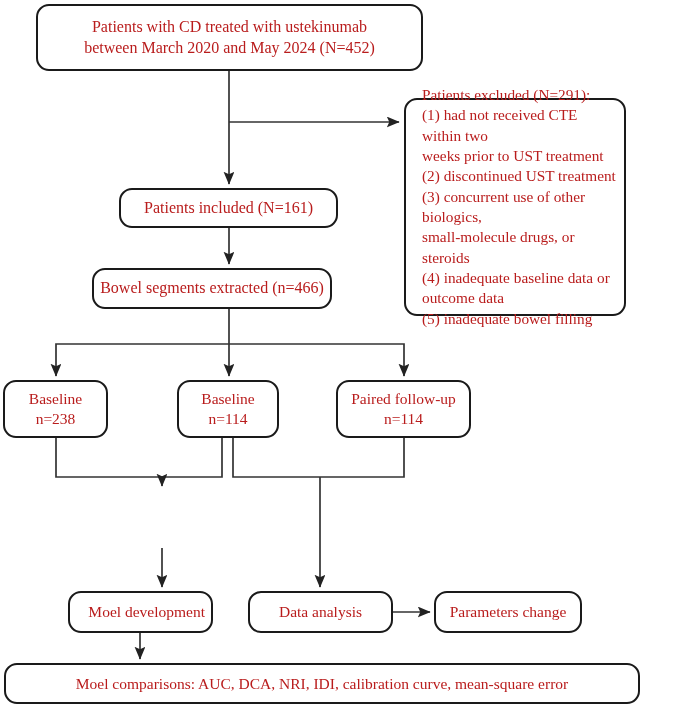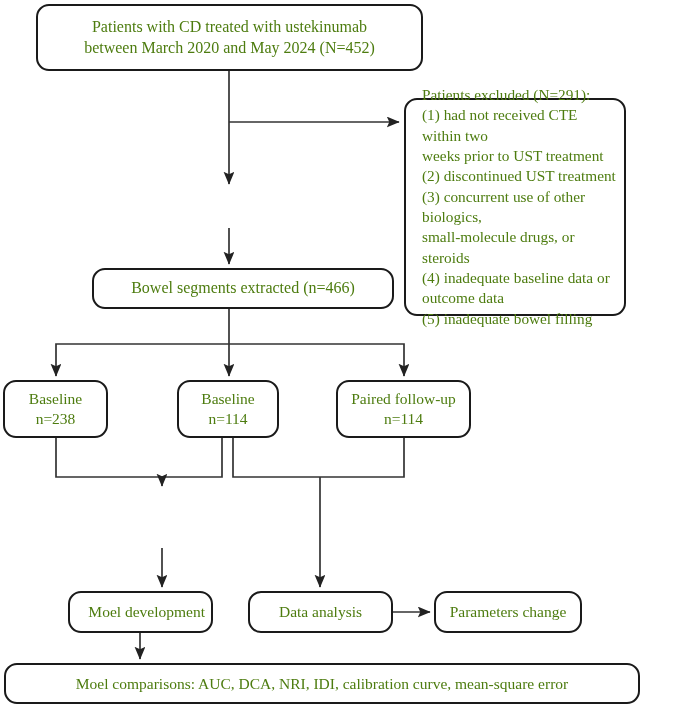--- a/index.html
+++ b/index.html
@@ -17,31 +17,31 @@
     box-sizing:border-box;
     border:2px solid #1a1a1a;
     border-radius:13px;
     background:#ffffff;
     display:flex;
     align-items:center;
     justify-content:center;
     text-align:center;
     line-height:1.28;
     font-size:15.5px;
-    color:#4d7c0f;
+    color:#b91c1c;
     padding:2px 6px;
   }
   .node .txt{white-space:pre-line;display:block;width:100%;}
   .node.left-align{justify-content:flex-start;text-align:left;padding-left:16px;}
   .node.left-align .txt{text-align:left;}
   
   #n-top{left:36px;top:4px;width:387px;height:67px;font-size:16px;}
   #n-excluded{left:404px;top:98px;width:222px;height:218px;font-size:15.3px;line-height:1.33;}
   #n-included{left:119px;top:188px;width:219px;height:40px;font-size:16px;}
-  #n-segments{left:92px;top:268px;width:302px;height:41px;font-size:16px;justify-content:center;}
+  #n-segments{left:92px;top:268px;width:240px;height:41px;font-size:16px;justify-content:center;}
   #n-base238{left:3px;top:380px;width:105px;height:58px;}
   #n-base114{left:177px;top:380px;width:102px;height:58px;}
   #n-paired{left:336px;top:380px;width:135px;height:58px;}
   #n-sets{left:78px;top:490px;width:168px;height:58px;}
   #n-moeldev{left:68px;top:591px;width:145px;height:42px;text-align:right;}
   #n-dataanalysis{left:248px;top:591px;width:145px;height:42px;}
   #n-params{left:434px;top:591px;width:148px;height:42px;}
   #n-comparisons{left:4px;top:663px;width:636px;height:41px;font-size:15.5px;}
 </style>
 </head>
@@ -91,20 +91,23 @@
 (1) had not received CTE within two
       weeks prior to UST treatment
 (2) discontinued UST treatment
 (3) concurrent use of other biologics,
       small-molecule drugs, or steroids
 (4) inadequate baseline data or
       outcome data
 (5) inadequate bowel filling</span>
   </div>
 
+  <div class="node" id="n-included">
+    <span class="txt">Patients included (N=161)</span>
+  </div>
 
   <div class="node" id="n-segments">
     <span class="txt">Bowel segments extracted (n=466)</span>
   </div>
 
   <div class="node" id="n-base238">
     <span class="txt">Baseline
 n=238</span>
   </div>
 

